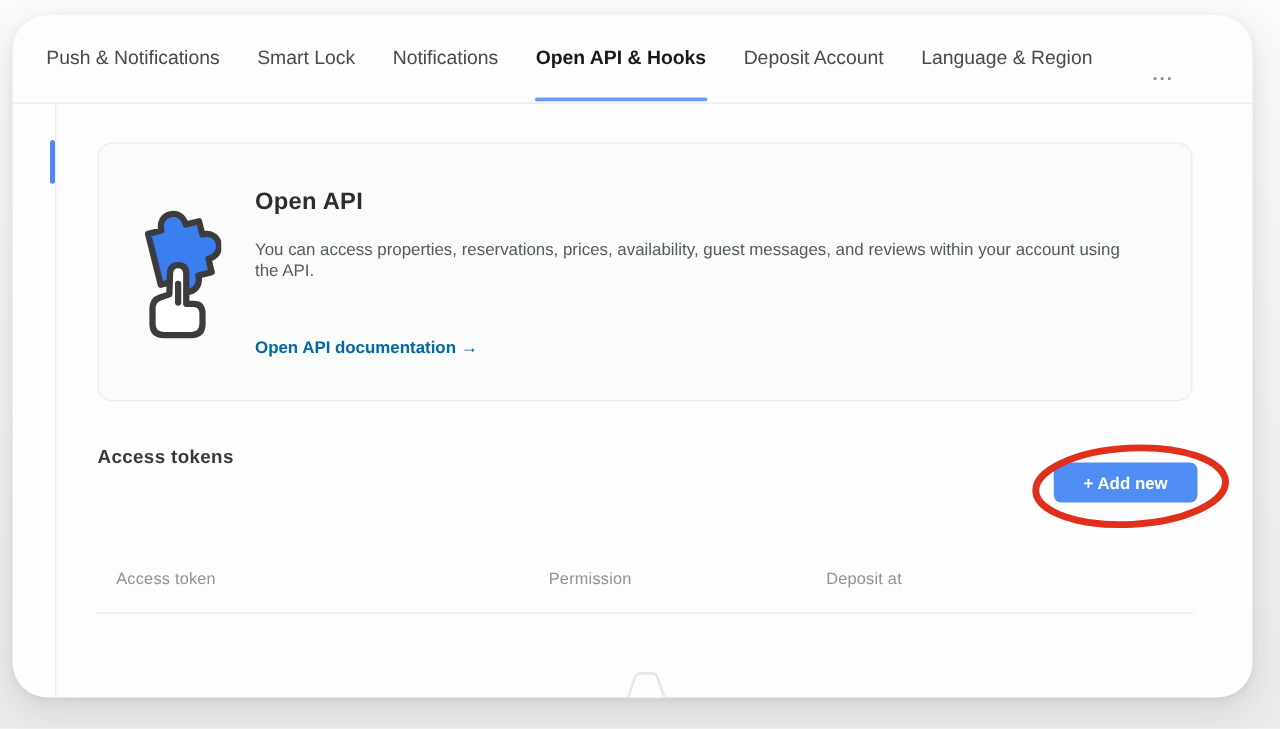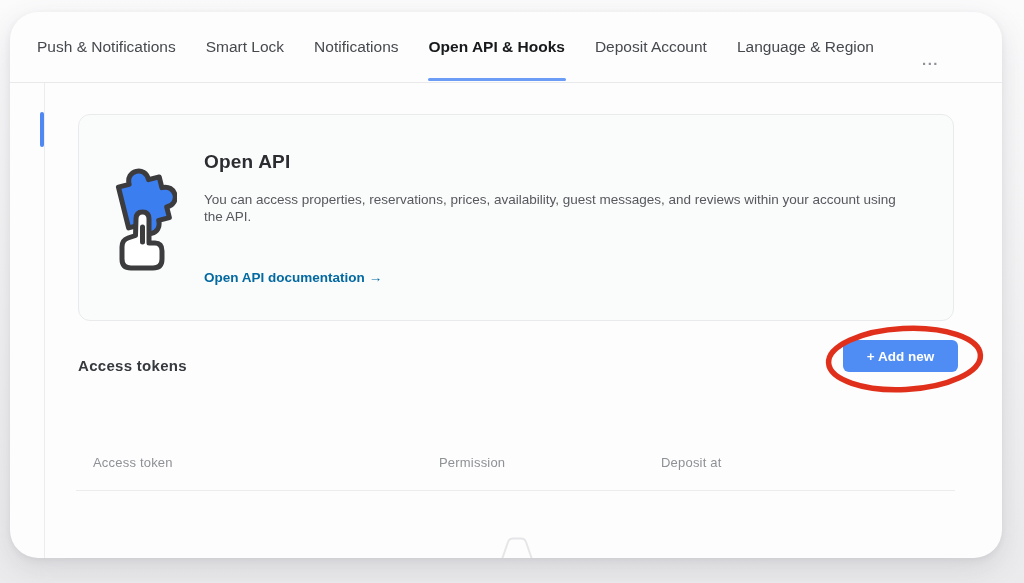--- a/index.html
+++ b/index.html
@@ -60,21 +60,21 @@
     position:absolute; left:125px; top:155px;
     font-size:13.5px; font-weight:600; color:#0369a1;
     text-decoration:none; cursor:pointer;
   }
   .doc-link .arrow { margin-left:4px; }
   
   .section-title {
     position:absolute; left:68px; top:345px;
     font-size:15px; font-weight:600; color:#36393d; letter-spacing:.3px;
   }
-  .btn-wrap { position:absolute; left:833px; top:328px; width:115px; height:32px; }
+  .btn-wrap { position:absolute; left:833px; top:358px; width:115px; height:32px; }
   .add-btn {
     width:115px; height:32px; border:none; border-radius:6px;
     background:#4f8cf4; color:#ffffff; font-size:13.5px; font-weight:600;
     font-family:"Liberation Sans", sans-serif; cursor:pointer;
   }
   .red-ellipse {
     position:absolute; left:50%; top:50%; width:170px; height:76px;
     transform:translate(-50%,-50%); pointer-events:none;
   }
   

